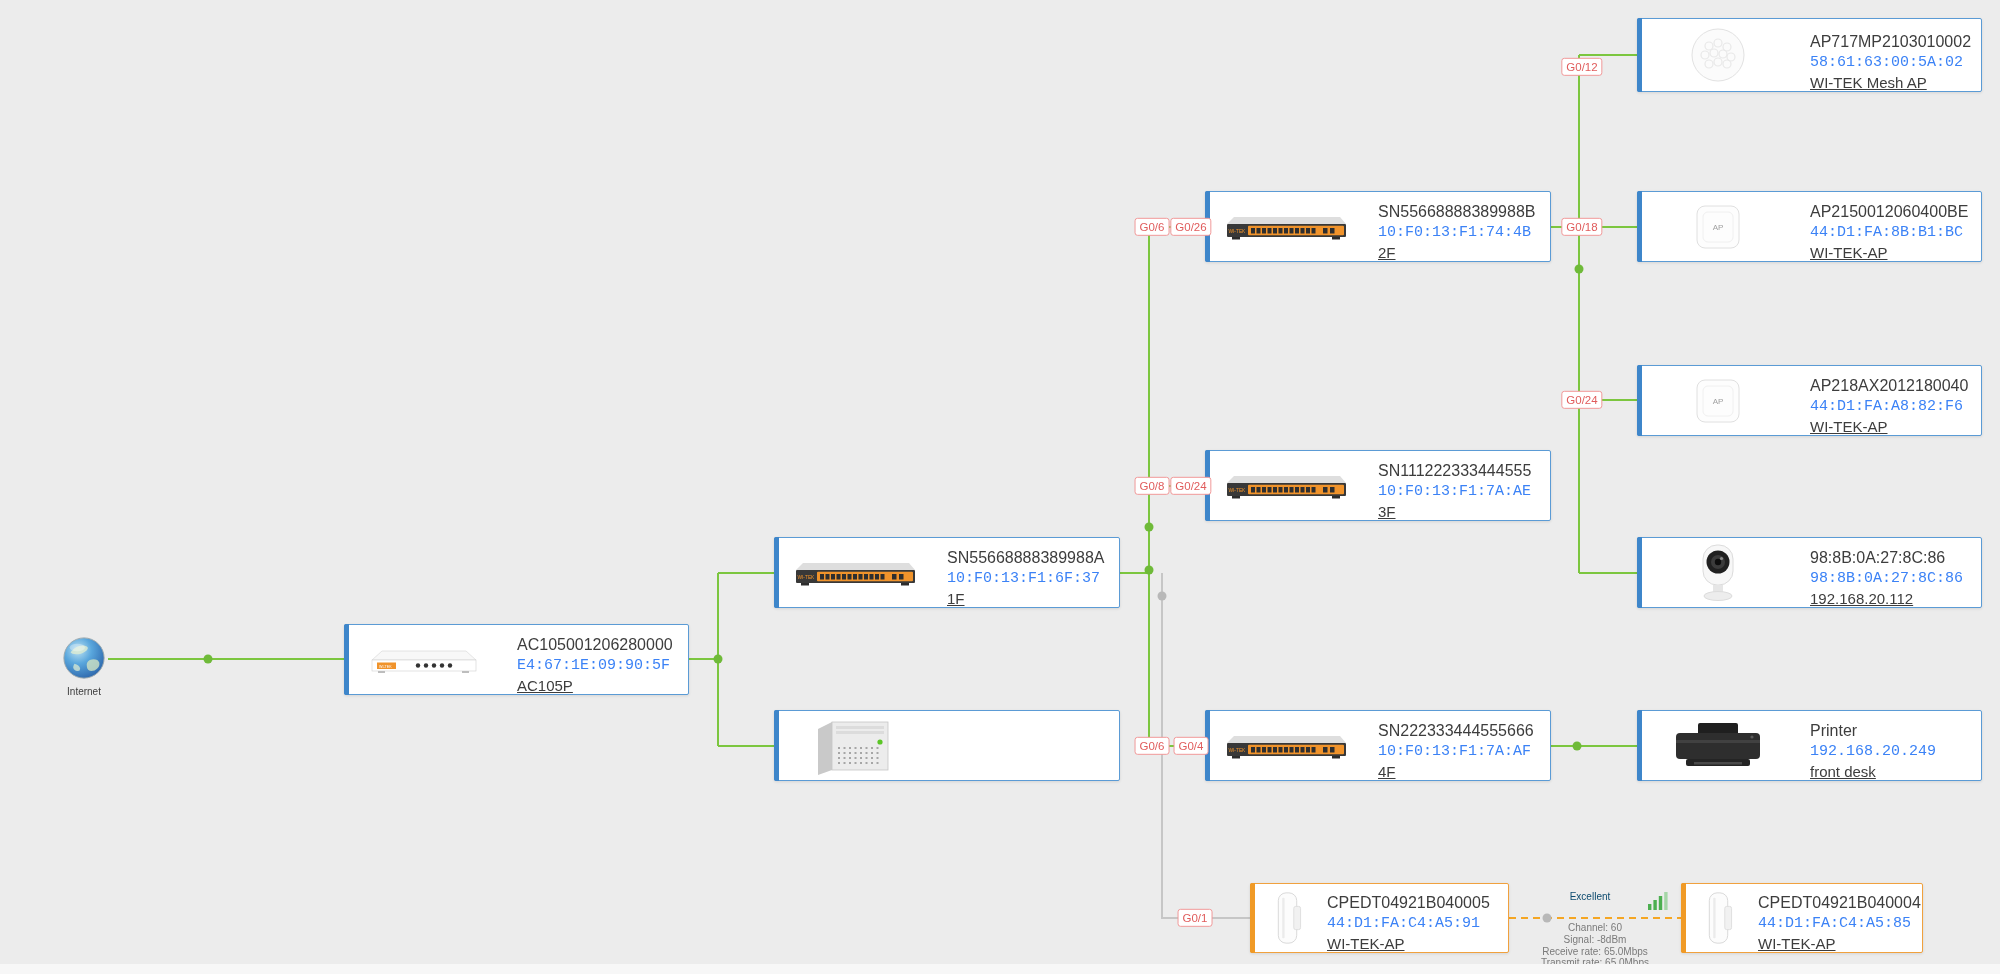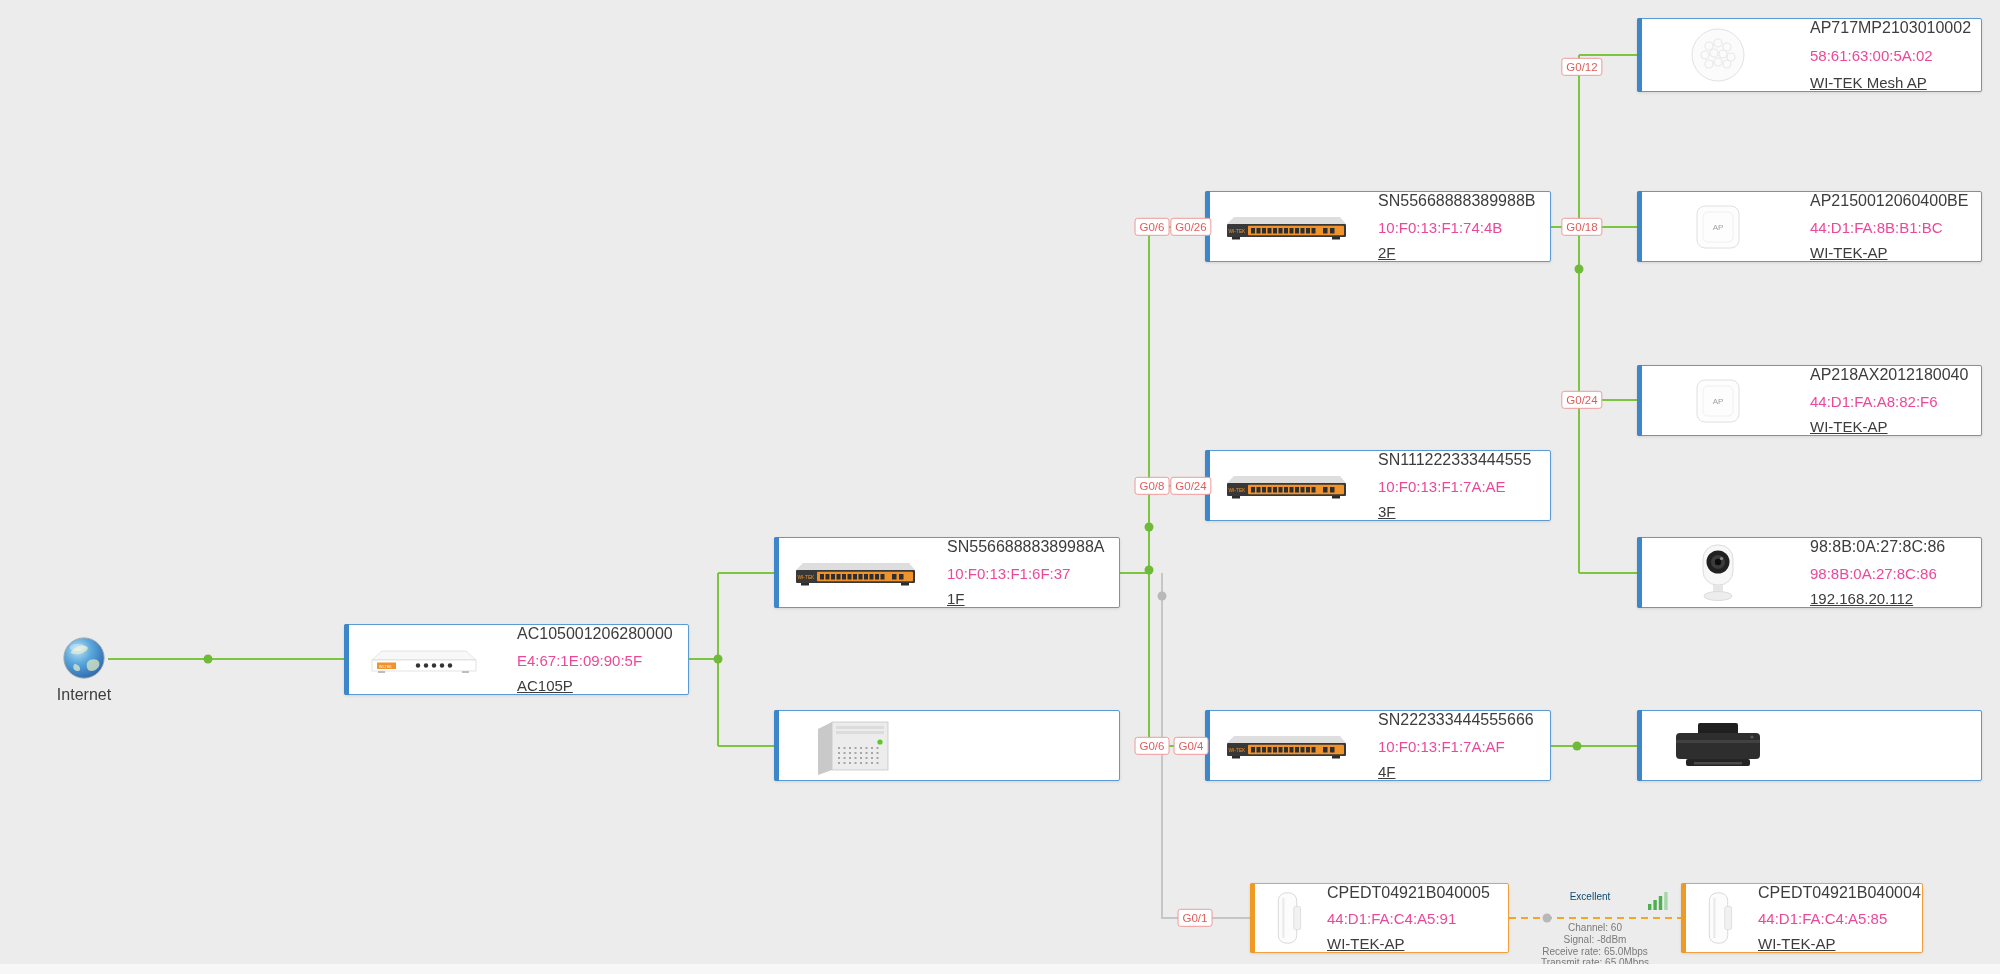--- a/index.html
+++ b/index.html
@@ -26,39 +26,39 @@
     background:#3e86ca; border-radius:2px 0 0 2px;
   }
   .card.orange { border-color:#f0a13e; }
   .card.orange .bar { background:#f09a26; }
   .card .img {
     position:absolute; left:5px; top:0; bottom:0; width:150px;
     display:flex; align-items:center; justify-content:center;
   }
   .card .txt {
     position:absolute; left:172px; right:6px; top:0; bottom:0;
-    display:flex; flex-direction:column; justify-content:space-between; gap:3px;
+    display:flex; flex-direction:column; justify-content:flex-end; gap:3px;
   }
   .card.small .img { width:64px; }
   .card.small .txt { left:76px; }
   .t1 { font-size:16px; color:#3d3d3d; white-space:nowrap; }
-  .t2 { font-size:15px; color:#ec4899; white-space:nowrap; }
+  .t2 { font-size:15px; color:#3b82f6; white-space:nowrap;font-family:Liberation Mono, monospace; }
   .t3 { font-size:15px; color:#3d3d3d; white-space:nowrap;text-decoration:underline; }
 
   .port {
     position:absolute; transform:translate(-50%,-50%);
     background:#fff; border:1px solid #f19999; color:#e05c5c;
     font-size:11.5px; line-height:1.25; padding:1px 4px;
     border-radius:3px; white-space:nowrap; z-index:3;
   }
 
   .inode { position:absolute; width:46px; z-index:2; }
   .ilabel {
     position:absolute; left:50%; top:51px; transform:translateX(-50%);
-    font-size:16px; color:#3d3d3d; white-space:nowrap;
+    font-size:10px; color:#3d3d3d; white-space:nowrap;
   }
 
   .wl-quality { position:absolute; font-size:10px; color:#0c4a6e; text-align:center; z-index:2; }
   .wl-bars { position:absolute; z-index:2; }
   .wl-stats { position:absolute; font-size:10px; line-height:1.18; color:#7a7a7a; text-align:center; z-index:2; }
 
   .hscroll { position:absolute; left:0; right:0; bottom:0; height:10px; background:#f7f7f7; z-index:5; }
 
   .defs { position:absolute; width:0; height:0; overflow:hidden; }
   svg text { font-family:"Liberation Sans","DejaVu Sans",sans-serif; }
@@ -367,20 +367,25 @@
     </div>
   </div>
 
   <div class="card" style="left:1637px;top:710px;width:345px;height:71px">
     <div class="bar"></div>
     <div class="img">
         <svg width="100" height="56">
           <use href="#sym-printer"></use>
         </svg>
       </div>
+    <div class="txt">
+      <div class="t1">Printer</div>
+      <div class="t2">192.168.20.249</div>
+      <div class="t3">front desk</div>
+    </div>
   </div>
 
   <div class="card small orange" style="left:1250px;top:883px;width:259px;height:70px">
     <div class="bar"></div>
     <div class="img">
         <svg width="42" height="58">
           <use href="#sym-cpe"></use>
         </svg>
       </div>
     <div class="txt">

